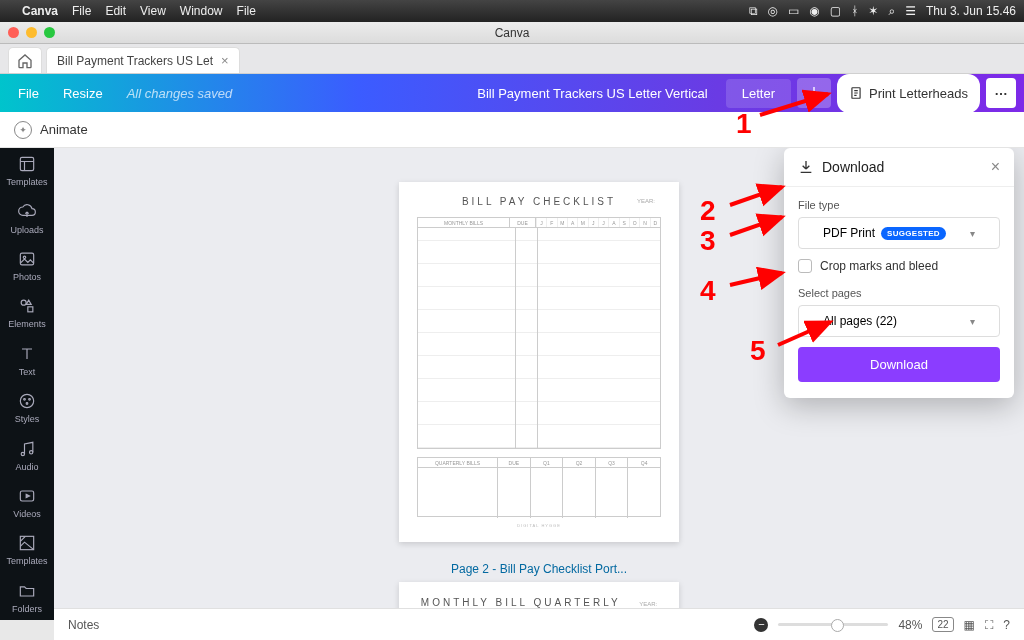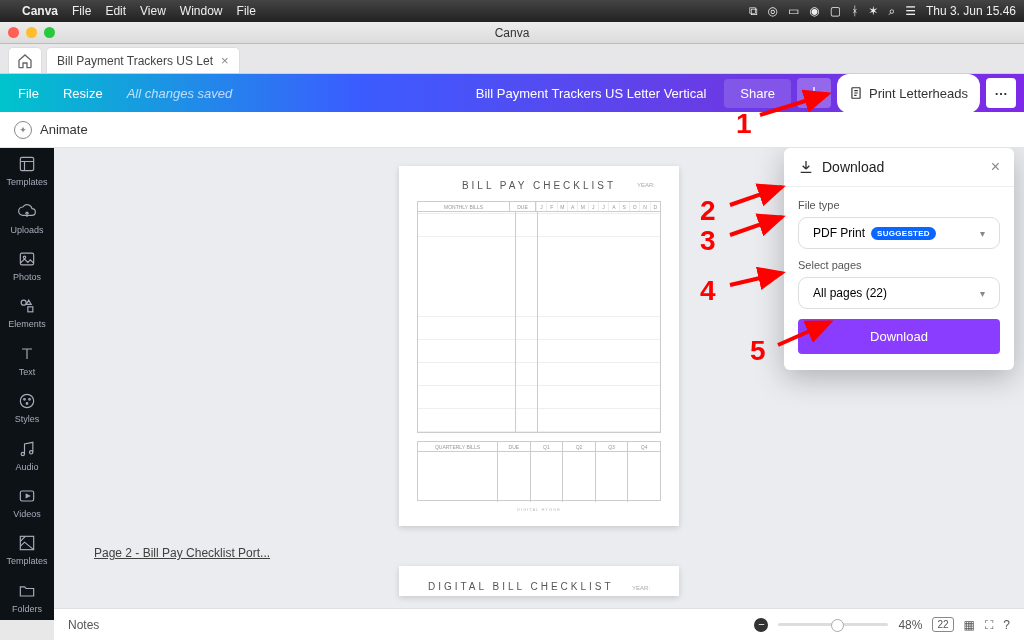--- a/index.html
+++ b/index.html
@@ -43,50 +43,50 @@
 .app { display:flex; height:472px; }
 .sidebar { width:54px; background:#0d1216; display:flex; flex-direction:column; align-items:center; padding-top:0; gap:2px; }
 .sb-item { width:54px; height:50px; display:flex; flex-direction:column; align-items:center; justify-content:center; gap:3px; color:#aab; font-size:9px; }
 .sb-item svg { width:20px; height:20px; stroke:#aab; fill:none; stroke-width:1.4; }
 
 
 .canvas { flex:1; background:#ebecf0; overflow:hidden; position:relative; padding:18px 40px; }
 .pagelabel { display:flex; align-items:center; gap:8px; justify-content:flex-end; color:#555; font-size:12px; padding-right:50px; margin-bottom:6px;}
 .pagelabel .ptitle { margin-right:auto; margin-left:auto; transform:translateX(40px);}
 .pagelabel .ic { color:#888; }
-.doc { width:280px; height:360px; background:#fff; margin:0 auto; padding:14px 18px; box-shadow:0 2px 6px rgba(0,0,0,.15); display:flex; flex-direction:column; }
+.doc { width:280px; height:360px; background:#fff; margin:16px auto; padding:14px 18px; box-shadow:0 2px 6px rgba(0,0,0,.15); display:flex; flex-direction:column; }
 .doc h1 { font-size:10px; letter-spacing:3px; font-weight:500; text-align:center; color:#555; }
 .doc .grid1 { border:.5px solid #ccc; flex:1; margin-top:10px; background:repeating-linear-gradient(#fff,#fff 11px,#eee 11px,#eee 11.5px); position:relative; }
 .doc .gridhead { height:10px; border-bottom:.5px solid #ccc; display:flex; font-size:5px; color:#999; }
 .doc .gridhead span:first-child{flex:2.2;text-align:center;padding-top:2px;}
 .doc .gridhead span:nth-child(2){flex:.6;border-left:.5px solid #ccc;text-align:center;padding-top:2px;}
 .doc .gridhead .months{flex:3;border-left:.5px solid #ccc;display:flex;}
 .doc .gridhead .months i{flex:1;text-align:center;font-style:normal;padding-top:2px;border-left:.5px solid #eee;}
 .doc .vline1{position:absolute;top:10px;bottom:0;left:40%;border-left:.5px solid #ccc;}
 .doc .vline2{position:absolute;top:10px;bottom:0;left:49%;border-left:.5px solid #ccc;}
 .doc .grid2 { border:.5px solid #ccc; height:60px; margin-top:8px; }
 .doc .g2head { height:10px; border-bottom:.5px solid #ccc; display:flex; font-size:5px; color:#999;}
 .doc .g2head span{flex:1;text-align:center;padding-top:2px;border-left:.5px solid #ccc;}
 .doc .g2head span:first-child{flex:2.5;border-left:none;}
 .doc .g2body{display:flex;height:50px;}
 .doc .g2body span{flex:1;border-left:.5px solid #ccc;}
 .doc .g2body span:first-child{flex:2.5;border-left:none;}
 .doc .footer { font-size:4px; color:#bbb; text-align:center; margin-top:6px; letter-spacing:1px; }
 
-.page2label { font-size:12px; color:#404040; text-align:left; margin-top:20px;text-decoration:underline; }
+.page2label { font-size:12px; color:#0369a1; text-align:center; margin-top:20px; }
 .doc2 { width:280px; height:30px; background:#fff; margin:6px auto 0; box-shadow:0 2px 6px rgba(0,0,0,.15); padding-top:10px; text-align:center; }
 .doc2 h1 { font-size:10px; letter-spacing:3px; font-weight:500; color:#555; display:inline-block;}
 
 
 .dlpanel { position:absolute; top:0; right:10px; width:230px; background:#fff; border-radius:6px; box-shadow:0 8px 30px rgba(0,0,0,.25); padding:0; z-index:20; }
 .dlhead { display:flex; align-items:center; gap:8px; padding:10px 14px; border-bottom:1px solid #eee; font-size:14px; font-weight:500; color:#222; }
 .dlhead .x { margin-left:auto; color:#888; font-size:16px; }
 .dlbody { padding:12px 14px 16px; }
 .dlbody label { font-size:11px; color:#555; display:block; margin-bottom:6px; font-weight:500; }
-.select { border:1px solid #ddd; border-radius:9px; padding:8px 14px; font-size:12px; display:flex; align-items:center; gap:6px; margin-bottom:10px; position:relative; }
+.select { border:1px solid #ddd; border-radius:4px; padding:8px 24px; font-size:12px; display:flex; align-items:center; gap:6px; margin-bottom:10px; position:relative; }
 .select .chev { margin-left:auto; color:#888; font-size:10px; }
 .badge { background:#0a66ff; color:#fff; font-size:8px; padding:2px 6px; border-radius:8px; font-weight:600; letter-spacing:.3px;}
 .checkrow { display:flex; align-items:center; gap:8px; font-size:12px; color:#333; margin-bottom:14px; }
 .checkrow .box { width:14px; height:14px; border:1.5px solid #bbb; border-radius:3px; }
 .dlbtn2 { background:#8b3dff; color:#fff; text-align:center; padding:10px; border-radius:4px; font-size:13px; font-weight:500; }
 
 
 .bottombar { position:absolute; left:54px; right:0; bottom:0; height:32px; background:#fff; border-top:1px solid #e0e0e0; display:flex; align-items:center; padding:0 14px; font-size:12px; color:#555; gap:12px; }
 .bottombar .right { margin-left:auto; display:flex; align-items:center; gap:10px; }
 .bottombar .slider { width:110px; height:3px; background:#ddd; border-radius:2px; position:relative; }
@@ -150,21 +150,21 @@
 </div>
 
 <div class="toolbar">
   <div class="left">
     <span style="padding-left:10px">File</span>
     <span>Resize</span>
     <span class="saved">All changes saved</span>
   </div>
   <div class="center">Bill Payment Trackers US Letter Vertical</div>
   <div class="right">
-    <div class="share"><span>Share</span></div>
+    <div class="share"><span>Letter</span></div>
     <div class="dlbtn">
       <svg width="16" height="16" viewBox="0 0 24 24" fill="none" stroke="#fff" stroke-width="2">
           <path d="M12 3v12m0 0l-5-5m5 5l5-5M4 20h16"></path>
         </svg>
     </div>
     <div class="print">
       <svg width="14" height="14" viewBox="0 0 24 24" fill="none" stroke="#333" stroke-width="2">
           <rect x="5" y="3" width="14" height="18" rx="1"></rect>
           <path d="M9 8h6M9 12h6M9 16h4"></path>
         </svg>
@@ -299,38 +299,42 @@
             <span></span>
             <span></span>
             <span></span>
           </div>
       </div>
       <div class="footer">DIGITAL HYGGE</div>
     </div>
 
     <div class="page2label">Page 2 - Bill Pay Checklist Port...</div>
     <div class="doc2">
-      <h1>DIGITAL BILL CHECKLIST</h1>
+      <h1>MONTHLY BILL QUARTERLY</h1>
       <span style="font-size:6px;color:#aaa;margin-left:14px">YEAR:</span>
     </div>
 
     <div class="dlpanel">
       <div class="dlhead">
         <svg width="16" height="16" viewBox="0 0 24 24" fill="none" stroke="#333" stroke-width="2">
             <path d="M12 3v12m0 0l-5-5m5 5l5-5M4 20h16"></path>
           </svg>
         <span>Download</span>
         <span class="x">×</span>
       </div>
       <div class="dlbody">
         <label>File type</label>
         <div class="select">
           <span>PDF Print</span>
           <span class="badge">SUGGESTED</span>
           <span class="chev">▾</span>
+        </div>
+        <div class="checkrow">
+          <span class="box"></span>
+          <span>Crop marks and bleed</span>
         </div>
         <label>Select pages</label>
         <div class="select">
           <span>All pages (22)</span>
           <span class="chev">▾</span>
         </div>
         <div class="dlbtn2">
           <span>Download</span>
         </div>
       </div>

